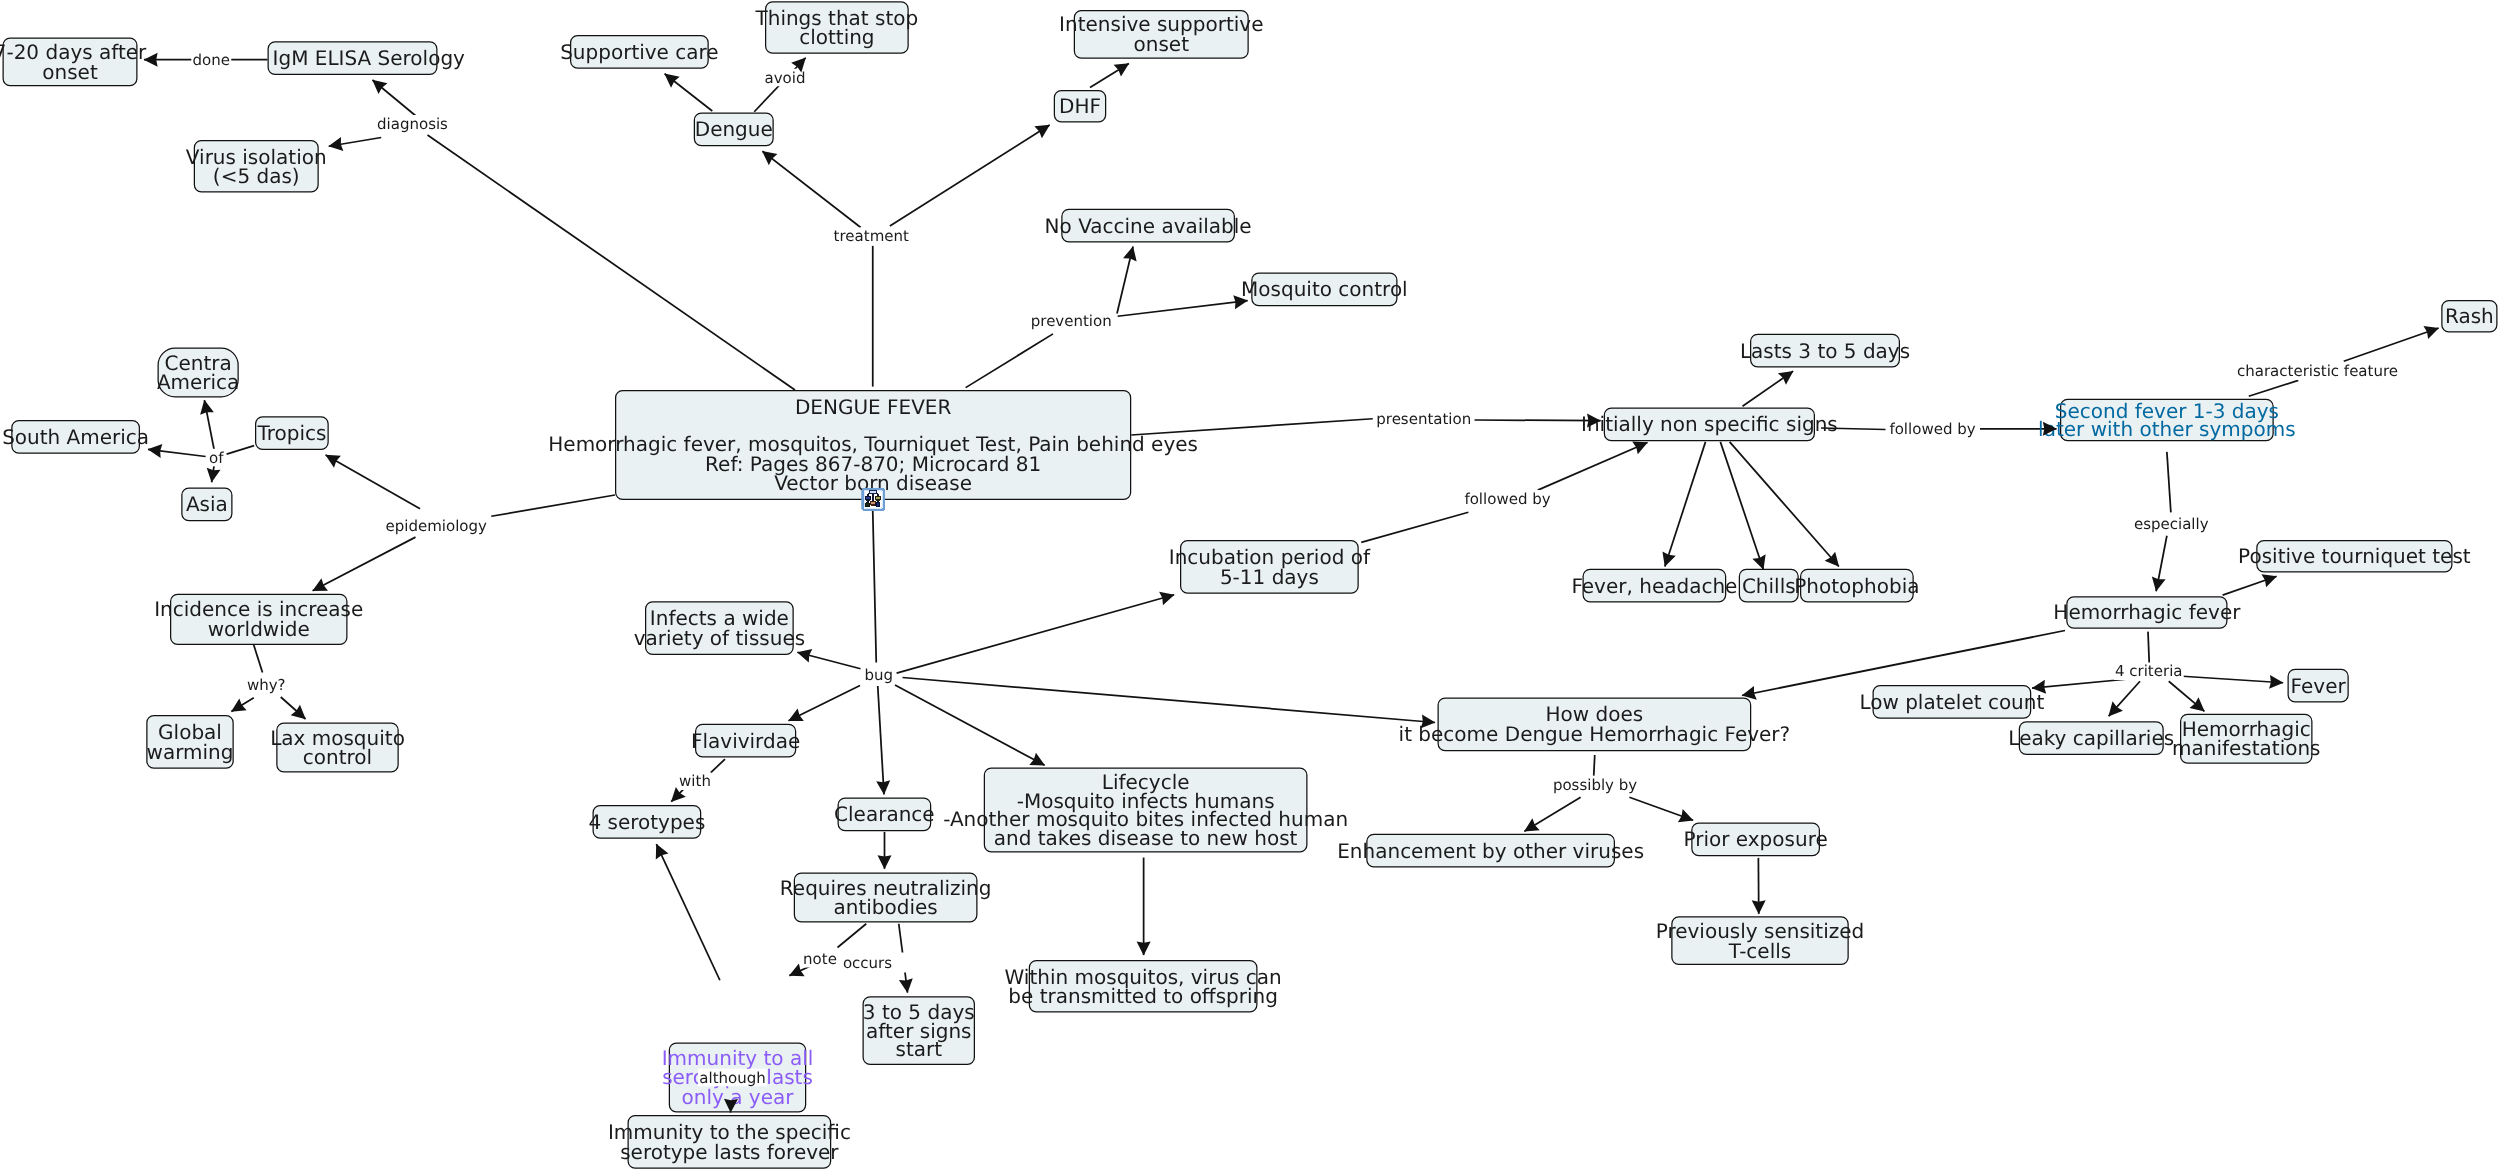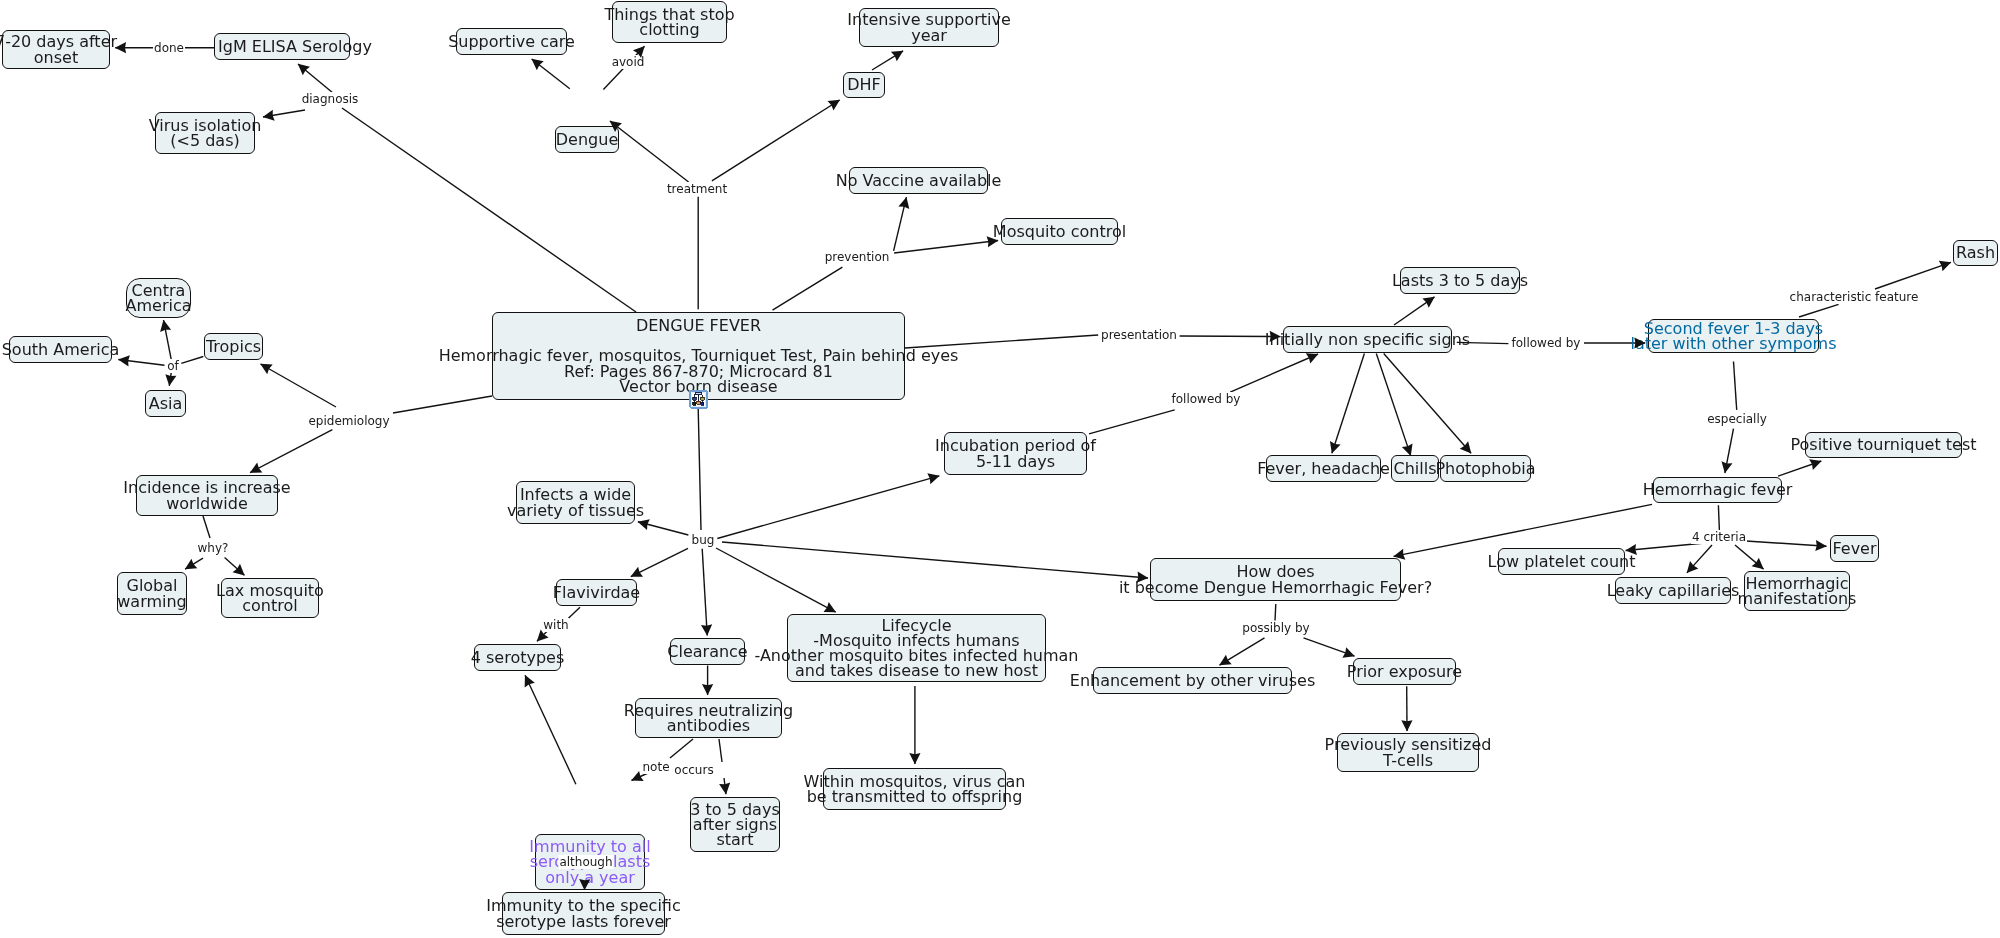--- a/index.html
+++ b/index.html
@@ -92,23 +92,23 @@
     </svg>
   <div id="concept-layer">
       <div class="concept" style="left: 2px; top: 30px; width: 108px; height: 39px; background: rgb(234, 241, 243); border-color: rgb(18, 18, 18); color: rgb(27, 27, 27);"><span>7-20 days after
 onset</span></div>
       <div class="concept" style="left: 214px; top: 33px; width: 136px; height: 27px; background: rgb(234, 241, 243); border-color: rgb(18, 18, 18); color: rgb(27, 27, 27); padding-left: 26px;"><span>IgM ELISA Serology</span></div>
       <div class="concept" style="left: 155px; top: 112px; width: 100px; height: 42px; background: rgb(234, 241, 243); border-color: rgb(18, 18, 18); color: rgb(27, 27, 27);"><span>Virus isolation
 (&lt;5 das)</span></div>
       <div class="concept" style="left: 456px; top: 28px; width: 111px; height: 27px; background: rgb(234, 241, 243); border-color: rgb(18, 18, 18); color: rgb(27, 27, 27);"><span>Supportive care</span></div>
       <div class="concept" style="left: 612px; top: 1px; width: 115px; height: 42px; background: rgb(234, 241, 243); border-color: rgb(18, 18, 18); color: rgb(27, 27, 27);"><span>Things that stop
 clotting</span></div>
-      <div class="concept" style="left: 555px; top: 90px; width: 64px; height: 27px; background: rgb(234, 241, 243); border-color: rgb(18, 18, 18); color: rgb(27, 27, 27); margin-top: 36px;"><span>Dengue</span></div>
+      <div class="concept" style="left: 555px; top: 90px; width: 64px; height: 27px; background: rgb(234, 241, 243); border-color: rgb(18, 18, 18); color: rgb(27, 27, 27);"><span>Dengue</span></div>
       <div class="concept" style="left: 859px; top: 8px; width: 140px; height: 39px; background: rgb(234, 241, 243); border-color: rgb(18, 18, 18); color: rgb(27, 27, 27);"><span>Intensive supportive
-year</span></div>
+onset</span></div>
       <div class="concept" style="left: 843px; top: 72px; width: 42px; height: 26px; background: rgb(234, 241, 243); border-color: rgb(18, 18, 18); color: rgb(27, 27, 27);"><span>DHF</span></div>
       <div class="concept" style="left: 849px; top: 167px; width: 139px; height: 27px; background: rgb(234, 241, 243); border-color: rgb(18, 18, 18); color: rgb(27, 27, 27);"><span>No Vaccine available</span></div>
       <div class="concept" style="left: 1001px; top: 218px; width: 117px; height: 27px; background: rgb(234, 241, 243); border-color: rgb(18, 18, 18); color: rgb(27, 27, 27);"><span>Mosquito control</span></div>
       <div class="concept" style="left: 126px; top: 278px; width: 65px; height: 40px; background: rgb(234, 241, 243); border-color: rgb(18, 18, 18); color: rgb(27, 27, 27); border-radius: 14px;"><span>Centra
 America</span></div>
       <div class="concept" style="left: 9px; top: 336px; width: 103px; height: 27px; background: rgb(234, 241, 243); border-color: rgb(18, 18, 18); color: rgb(27, 27, 27);"><span>South America</span></div>
       <div class="concept" style="left: 204px; top: 333px; width: 59px; height: 27px; background: rgb(234, 241, 243); border-color: rgb(18, 18, 18); color: rgb(27, 27, 27);"><span>Tropics</span></div>
       <div class="concept" style="left: 145px; top: 390px; width: 41px; height: 27px; background: rgb(234, 241, 243); border-color: rgb(18, 18, 18); color: rgb(27, 27, 27);"><span>Asia</span></div>
       <div class="concept" style="left: 136px; top: 475px; width: 142px; height: 41px; background: rgb(234, 241, 243); border-color: rgb(18, 18, 18); color: rgb(27, 27, 27);"><span>Incidence is increase
 worldwide</span></div>

